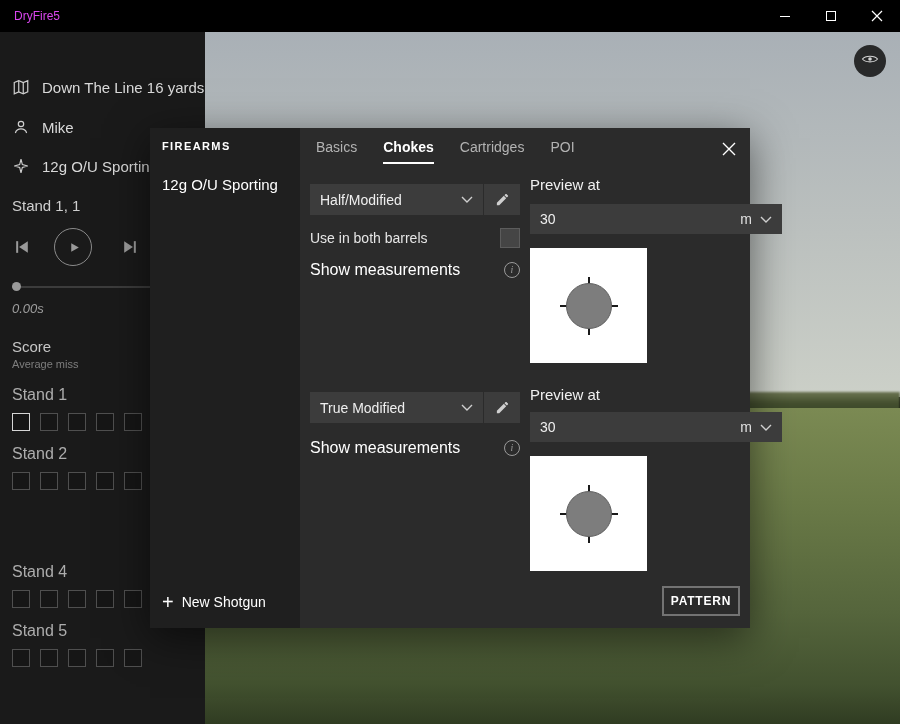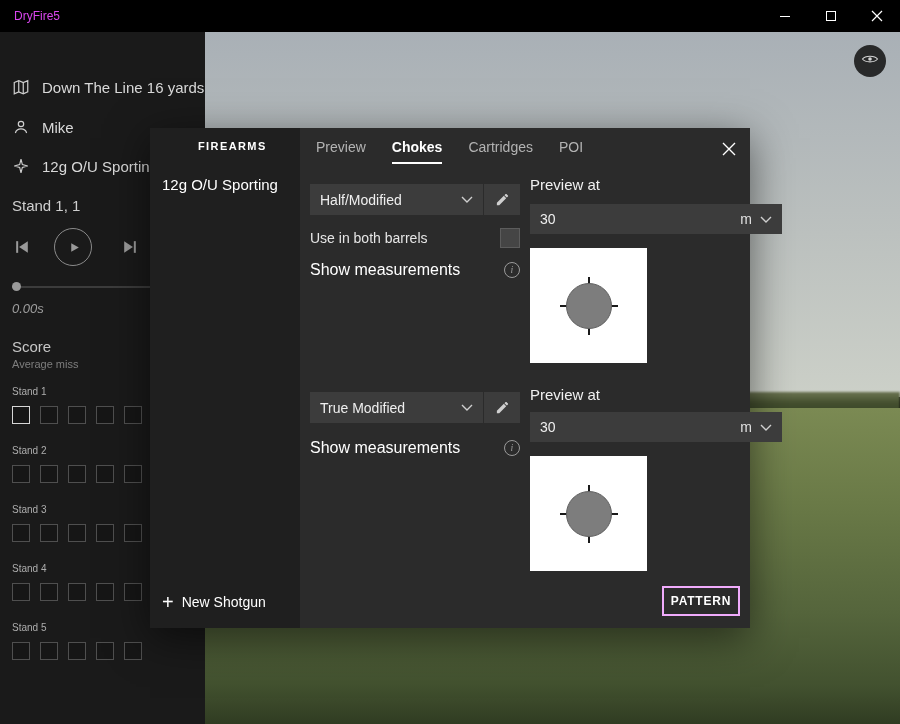--- a/index.html
+++ b/index.html
@@ -33,33 +33,33 @@
   .pb-prev, .pb-next { position:absolute; top:205px; width:20px; height:20px; }
   .pb-prev { left:12px; } .pb-next { left:120px; }
   .pb-play { position:absolute; left:54px; top:196px; width:38px; height:38px; border-radius:50%;
              border:1.5px solid #8b8b8b; display:flex; align-items:center; justify-content:center; }
   .slider-track { position:absolute; left:12px; top:254px; width:138px; height:2px; background:#3c3c3c; }
   .slider-dot { position:absolute; left:12px; top:250px; width:9px; height:9px; border-radius:50%; background:#9a9a9a; }
   .elapsed { position:absolute; left:12px; top:269px; font-size:13px; color:#9f9f9f;font-style:italic; }
   .score-title { position:absolute; left:12px; top:306px; font-size:15px; color:#c6c6c6; }
   .score-sub { position:absolute; left:12px; top:326px; font-size:11px; color:#7e7e7e; }
   .stand-group { position:absolute; left:12px; width:180px; }
-  .stand-label { font-size:10px; color:#adadad; }
+  .stand-label { font-size:16px; color:#adadad; }
   .stand-boxes { display:flex; gap:10px; margin-top:9px; }
   .sbox { width:18px; height:18px; border:1px solid #4f4f4f; background:rgba(0,0,0,0.15); }
   .sbox.current { border-color:#d6d6d6; }
   
   .eye-btn { position:absolute; left:854px; top:45px; width:32px; height:32px; border-radius:50%;
              background:rgba(22,22,22,0.88); display:flex; align-items:center; justify-content:center; z-index:12; }
   
   .dialog { position:absolute; left:150px; top:128px; width:600px; height:500px; display:flex; z-index:30;
             box-shadow:0 10px 40px rgba(0,0,0,0.55); }
   .fa-panel { width:150px; background:#1f1f1f; position:relative; flex:0 0 150px; }
   .fa-header { position:absolute; left:12px; top:12px; font-size:11px; font-weight:bold;
-               letter-spacing:1.4px; color:#fff;margin-left:36px; }
+               letter-spacing:1.4px; color:#fff; }
   .fa-item { position:absolute; left:0; top:40px; width:150px; height:34px; line-height:34px;
              padding-left:12px; font-size:15px; color:#fff; }
   .fa-new { position:absolute; left:12px; bottom:12px; height:28px; display:flex; align-items:center;
             gap:8px; color:#fff; font-size:14px; }
   .fa-new .plus { font-size:20px; font-weight:300; line-height:1; color:#fff; }
   .dlg-main { flex:1; background:#2b2b2b; position:relative; }
   .tabs { position:absolute; left:16px; top:2px; height:34px; display:flex; gap:26px; }
   .tab { line-height:34px; font-size:14px; color:#b3b3b3; border-bottom:2px solid transparent; }
   .tab.active { color:#fff; font-weight:600; border-bottom-color:#fff; }
   .dlg-close { position:absolute; right:10px; top:10px; width:22px; height:22px;
@@ -80,21 +80,21 @@
   .dd-preview { position:absolute; left:0; width:252px; height:30px; background:#3c3c3c;
                 display:flex; align-items:center; padding:0 10px; }
   .dd-preview .val { flex:1; font-size:14px; color:#efefef; }
   .dd-preview .unit { font-size:14px; color:#e0e0e0; margin-right:8px; }
   .pattern-box { position:absolute; left:0; width:117px; height:115px; background:#fff; }
   .spot { position:absolute; left:50%; top:50%; width:46px; height:46px; margin:-23px 0 0 -23px;
           border-radius:50%; background:#7d7d7d; border:1px solid #5f5f5f; }
   .cross-v { position:absolute; left:50%; top:50%; width:2px; height:58px; margin:-29px 0 0 -1px; background:#1a1a1a; }
   .cross-h { position:absolute; left:50%; top:50%; width:58px; height:2px; margin:-1px 0 0 -29px; background:#1a1a1a; }
   .pattern-btn { position:absolute; right:10px; top:458px; width:78px; height:30px; background:transparent;
-                 border:2px solid #f0abfc; color:#fff; font-size:12px; font-weight:bold; letter-spacing:0.8px;
+                 border:2px solid #737373; color:#fff; font-size:12px; font-weight:bold; letter-spacing:0.8px;
                  display:flex; align-items:center; justify-content:center;
                  font-family:"Liberation Sans",sans-serif; }
 </style>
 </head>
 <body>
 
 <div class="photo">
   <div class="sky"></div>
   <div class="trees"></div>
   <div class="grass"></div>
@@ -199,30 +199,20 @@
     <div class="stand-label">Stand 2</div>
     <div class="stand-boxes">
       <span class="sbox"></span>
       <span class="sbox"></span>
       <span class="sbox"></span>
       <span class="sbox"></span>
       <span class="sbox"></span>
     </div>
   </div>
 
-  <div class="stand-group" style="top:472px">
-    <div class="stand-label">Stand 3</div>
-    <div class="stand-boxes">
-      <span class="sbox"></span>
-      <span class="sbox"></span>
-      <span class="sbox"></span>
-      <span class="sbox"></span>
-      <span class="sbox"></span>
-    </div>
-  </div>
 
   <div class="stand-group" style="top:531px">
     <div class="stand-label">Stand 4</div>
     <div class="stand-boxes">
       <span class="sbox"></span>
       <span class="sbox"></span>
       <span class="sbox"></span>
       <span class="sbox"></span>
       <span class="sbox"></span>
     </div>
@@ -248,21 +238,21 @@
     <div class="fa-item">12g O/U Sporting</div>
     <div class="fa-new">
       <span class="plus">+</span>
       <span>New Shotgun</span>
     </div>
   </div>
 
   <div class="dlg-main">
 
     <div class="tabs">
-      <div class="tab">Preview</div>
+      <div class="tab">Basics</div>
       <div class="tab active">Chokes</div>
       <div class="tab">Cartridges</div>
       <div class="tab">POI</div>
     </div>
 
     <div class="dlg-close">
       <svg width="16" height="16" viewBox="0 0 16 16">
           <path d="M2 2l12 12M14 2L2 14" stroke="#fff" stroke-width="1.4"></path>
         </svg>
     </div>

